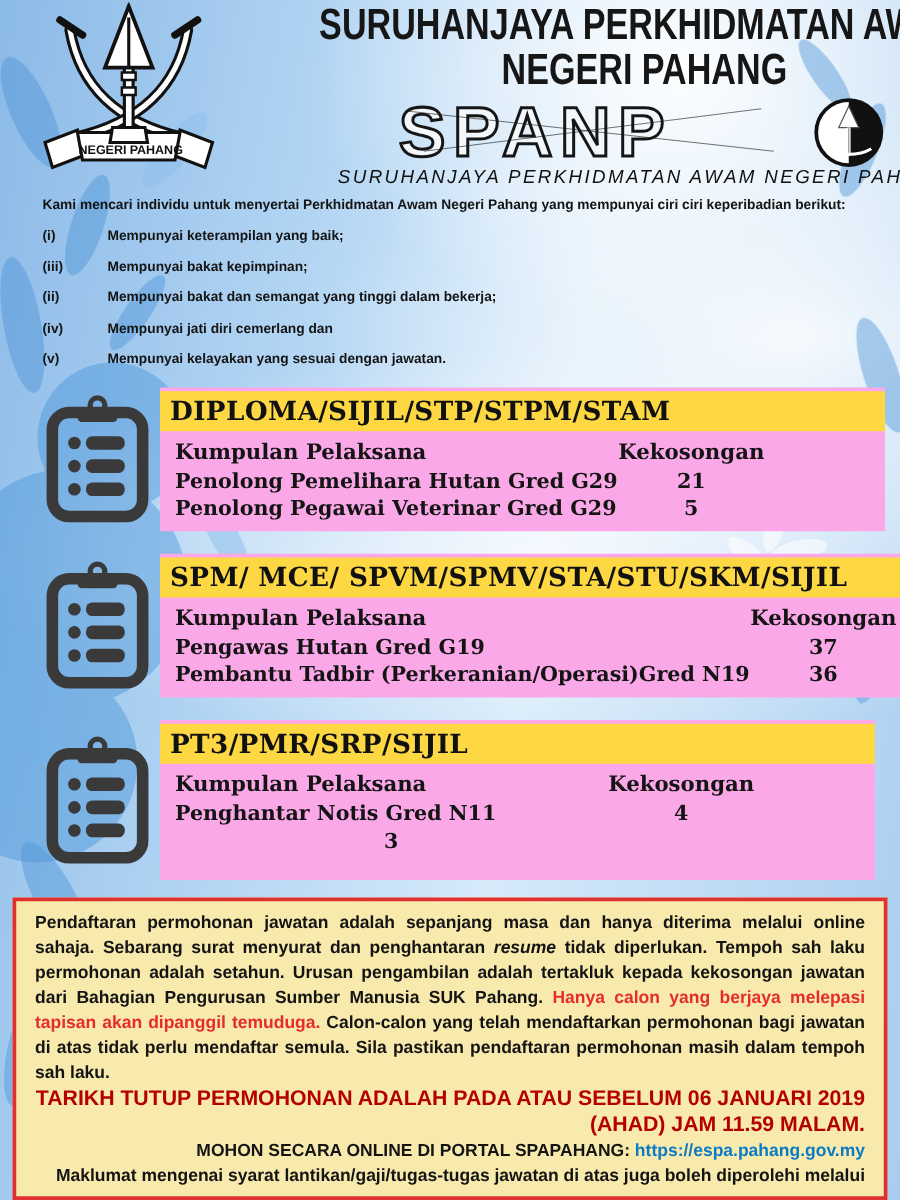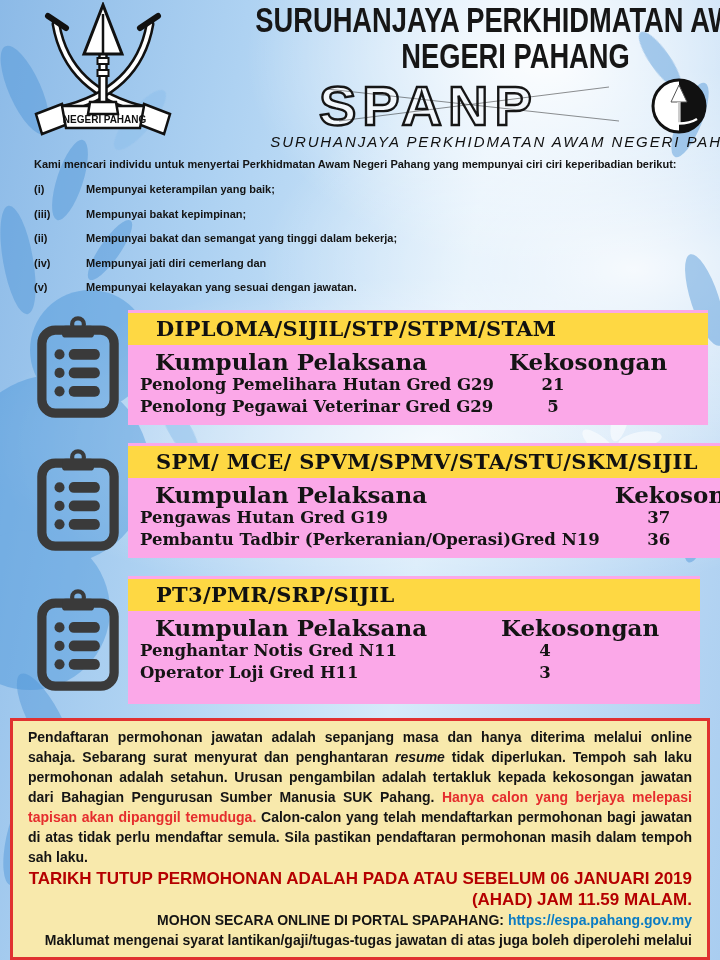--- a/index.html
+++ b/index.html
@@ -33,25 +33,25 @@
   .criteria { margin-top:1px; }
   .criterion { display:grid; grid-template-columns:52px 1fr; line-height:24.5px; }
 
   
   .sections { margin:8px 20px 0 36px; }
   .section { display:flex; gap:8px; align-items:center; margin-top:18px; }
   .section:first-child { margin-top:10px; }
   .clipboard { flex:0 0 84px; }
   .section-box { flex:1; background:#FBA8E8; padding-top:3px; }
   .section-title { background:#FED843; font-family:"DejaVu Serif","Liberation Serif",serif;
-    font-weight:bold; font-size:21px; color:#111; padding:3px 8px 4px 28px; letter-spacing:0.3px; }
+    font-weight:bold; font-size:21px; color:#111; padding:3px 8px 4px 8px; letter-spacing:0.3px; }
   .section-table { display:grid; grid-template-columns:1fr 118px;
     padding:5px 96px 7px 12px; font-family:"DejaVu Serif","Liberation Serif",serif;
     font-weight:bold; color:#141414; }
-  .cell-h { font-size:23px; line-height:24px;margin-left:15px; }
+  .cell-h { font-size:17px; line-height:24px; }
   .cell { font-size:16.5px; line-height:22px; white-space:nowrap; overflow:visible; }
   .vac { text-align:center; }
   .sec3 .section-table { padding-bottom:20px; }
 
   
   .footer { margin:14px 10px 0 10px; background:#F8E9AC; border:3px solid #E03131;
     padding:6px 15px 7px 15px; color:#141414; font-weight:bold;
     font-size:14px; line-height:20px; }
   .f-para { text-align:justify; }
   .red { color:#E52D2D; }
@@ -241,21 +241,20 @@
           <circle cx="28" cy="90" r="6" fill="#3A3A3A"></circle>
             <rect x="39" y="83.5" width="37" height="13" rx="6" fill="#3A3A3A"></rect>
         </svg>
         <div class="section-box">
           <div class="section-title">PT3/PMR/SRP/SIJIL</div>
           <div class="section-table">
             <div class="cell-h">Kumpulan Pelaksana</div>
             <div class="cell-h vac">Kekosongan</div>
             <div class="cell">Penghantar Notis Gred N11</div>
             <div class="cell vac">4</div>
-            <div class="cell">Operator Loji Gred H11</div>
             <div class="cell vac">3</div>
           </div>
         </div>
       </div>
     </div>
 
     <div class="footer">
       <div class="f-para"><span>Pendaftaran permohonan jawatan adalah sepanjang masa dan hanya diterima melalui online sahaja. Sebarang surat menyurat dan penghantaran </span><i>resume</i><span> tidak diperlukan. Tempoh sah laku permohonan adalah setahun. Urusan pengambilan adalah tertakluk kepada kekosongan jawatan dari Bahagian Pengurusan Sumber Manusia SUK Pahang. </span><span class="red">Hanya calon yang berjaya melepasi tapisan akan dipanggil temuduga.</span><span> Calon-calon yang telah mendaftarkan permohonan bagi jawatan di atas tidak perlu mendaftar semula. Sila pastikan pendaftaran permohonan masih dalam tempoh sah laku.</span></div>
 
       <div class="f-deadline">TARIKH TUTUP PERMOHONAN ADALAH PADA ATAU SEBELUM 06 JANUARI 2019 (AHAD) JAM 11.59 MALAM.</div>

